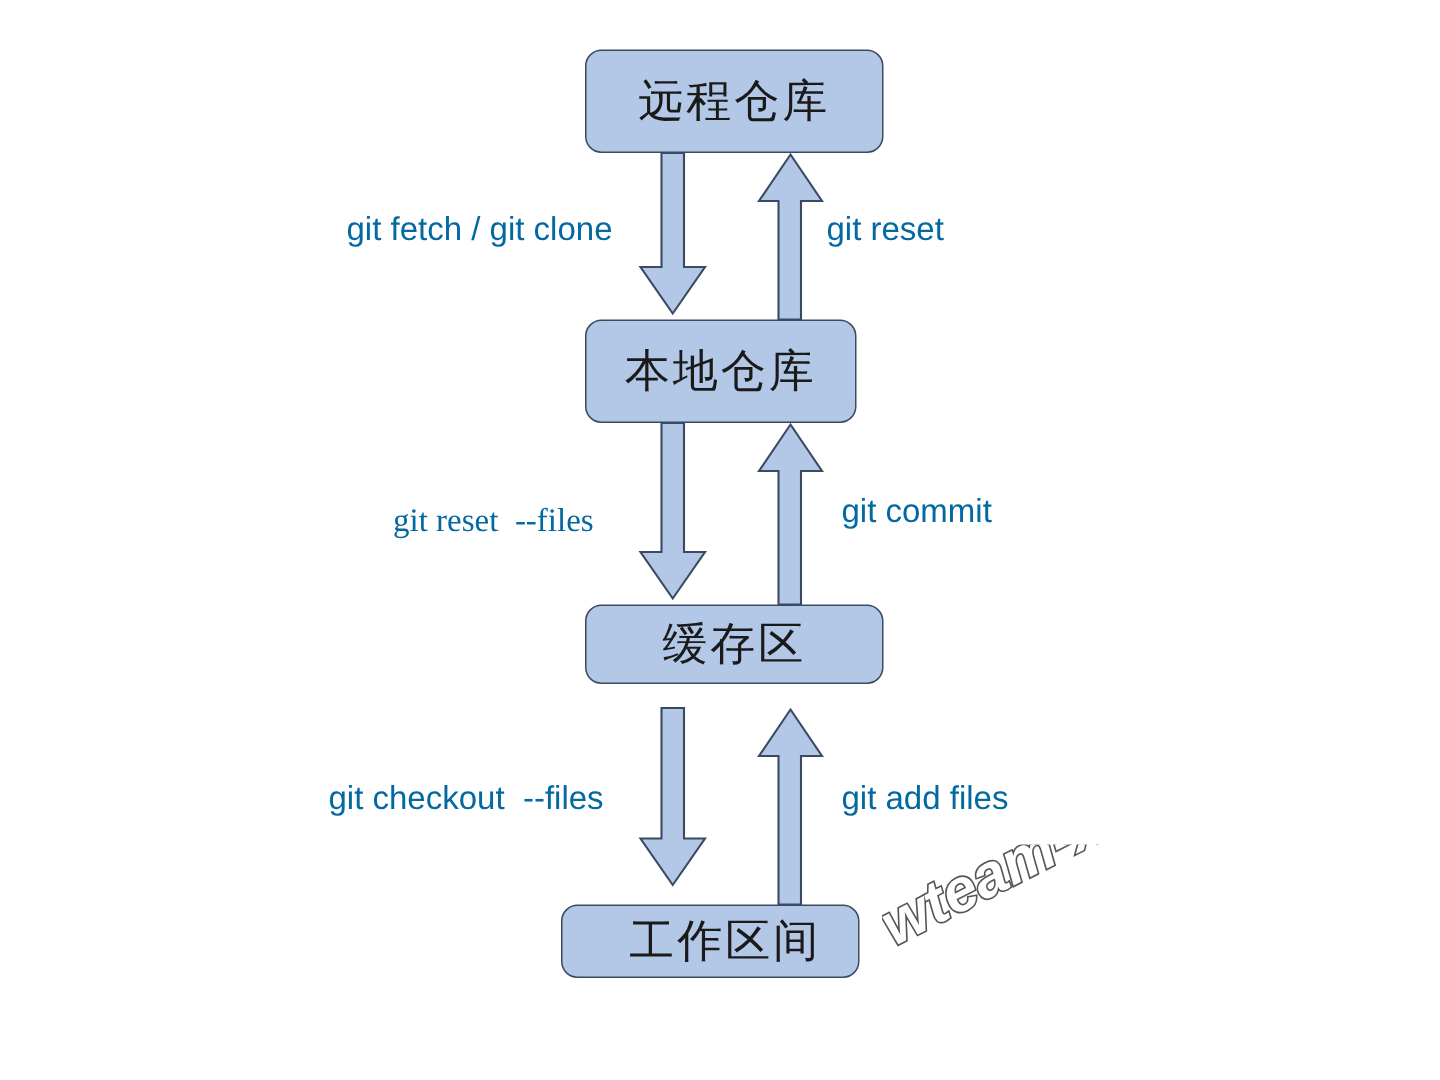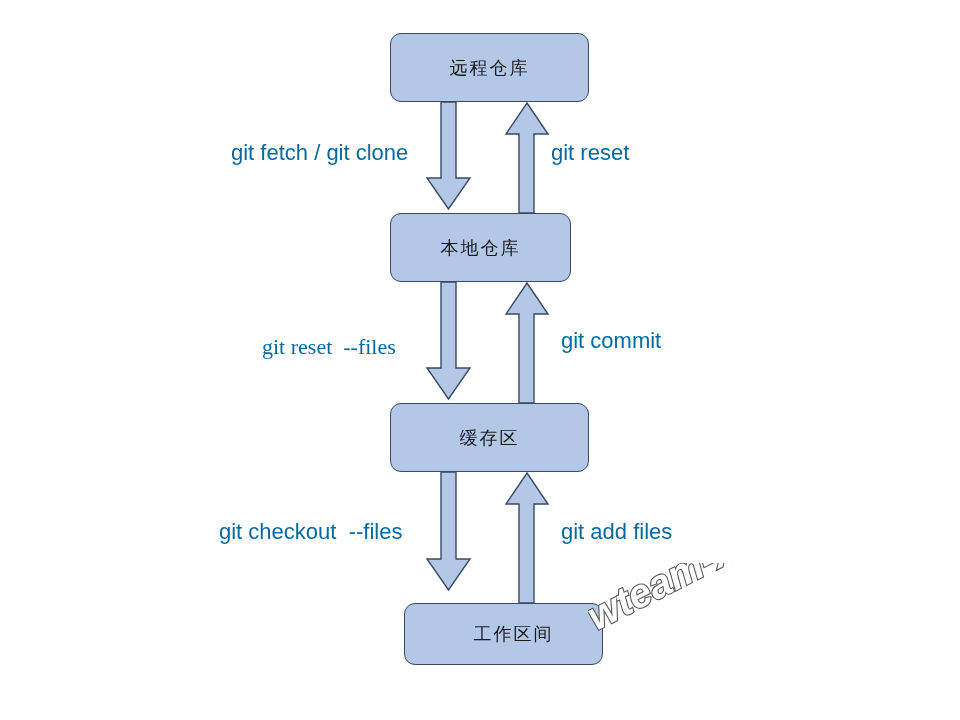--- a/index.html
+++ b/index.html
@@ -24,21 +24,21 @@
   .node-box {
     position: absolute;
     box-sizing: border-box;
     background: #b3c7e6;
     border: 1.4px solid #3a4a63;
     border-radius: 11px;
     display: flex;
     align-items: center;
     justify-content: center;
     color: #1a1a1a;
-    font-size: 18px;
+    font-size: 30px;
     letter-spacing: 2px;
     font-family: "DejaVu Sans", "Liberation Sans", sans-serif;
   }
   .node-label {
     pointer-events: none;
     line-height: 1;
   }
   .edge-label {
     position: absolute;
     color: #0369a1;
@@ -85,25 +85,25 @@
   </svg>
 
   <div class="node-box" style="left:390px; top:33px; width:199px; height:69px;">
     <span class="node-label">远程仓库</span>
   </div>
 
   <div class="node-box" style="left:390px; top:213px; width:181px; height:69px;">
     <span class="node-label">本地仓库</span>
   </div>
 
-  <div class="node-box" style="left:390px; top:403px; width:199px; height:69px;">
+  <div class="node-box" style="left:390px; top:403px; width:199px; height:53px;">
     <span class="node-label">缓存区</span>
   </div>
 
-  <div class="node-box" style="left:404px; top:603px; width:199px; height:62px;padding-left:20px;">
+  <div class="node-box" style="left:374px; top:603px; width:199px; height:49px;padding-left:20px;">
     <span class="node-label">工作区间</span>
   </div>
 
   <div class="edge-label" style="left:231px; top:142px;">git fetch / git clone</div>
 
   <div class="edge-label" style="left:551px; top:142px;">git reset</div>
 
   <div class="edge-label" style="left:262px; top:336px;font-family:Liberation Serif, serif;">git reset  --files</div>
 
   <div class="edge-label" style="left:561px; top:330px;">git commit</div>

